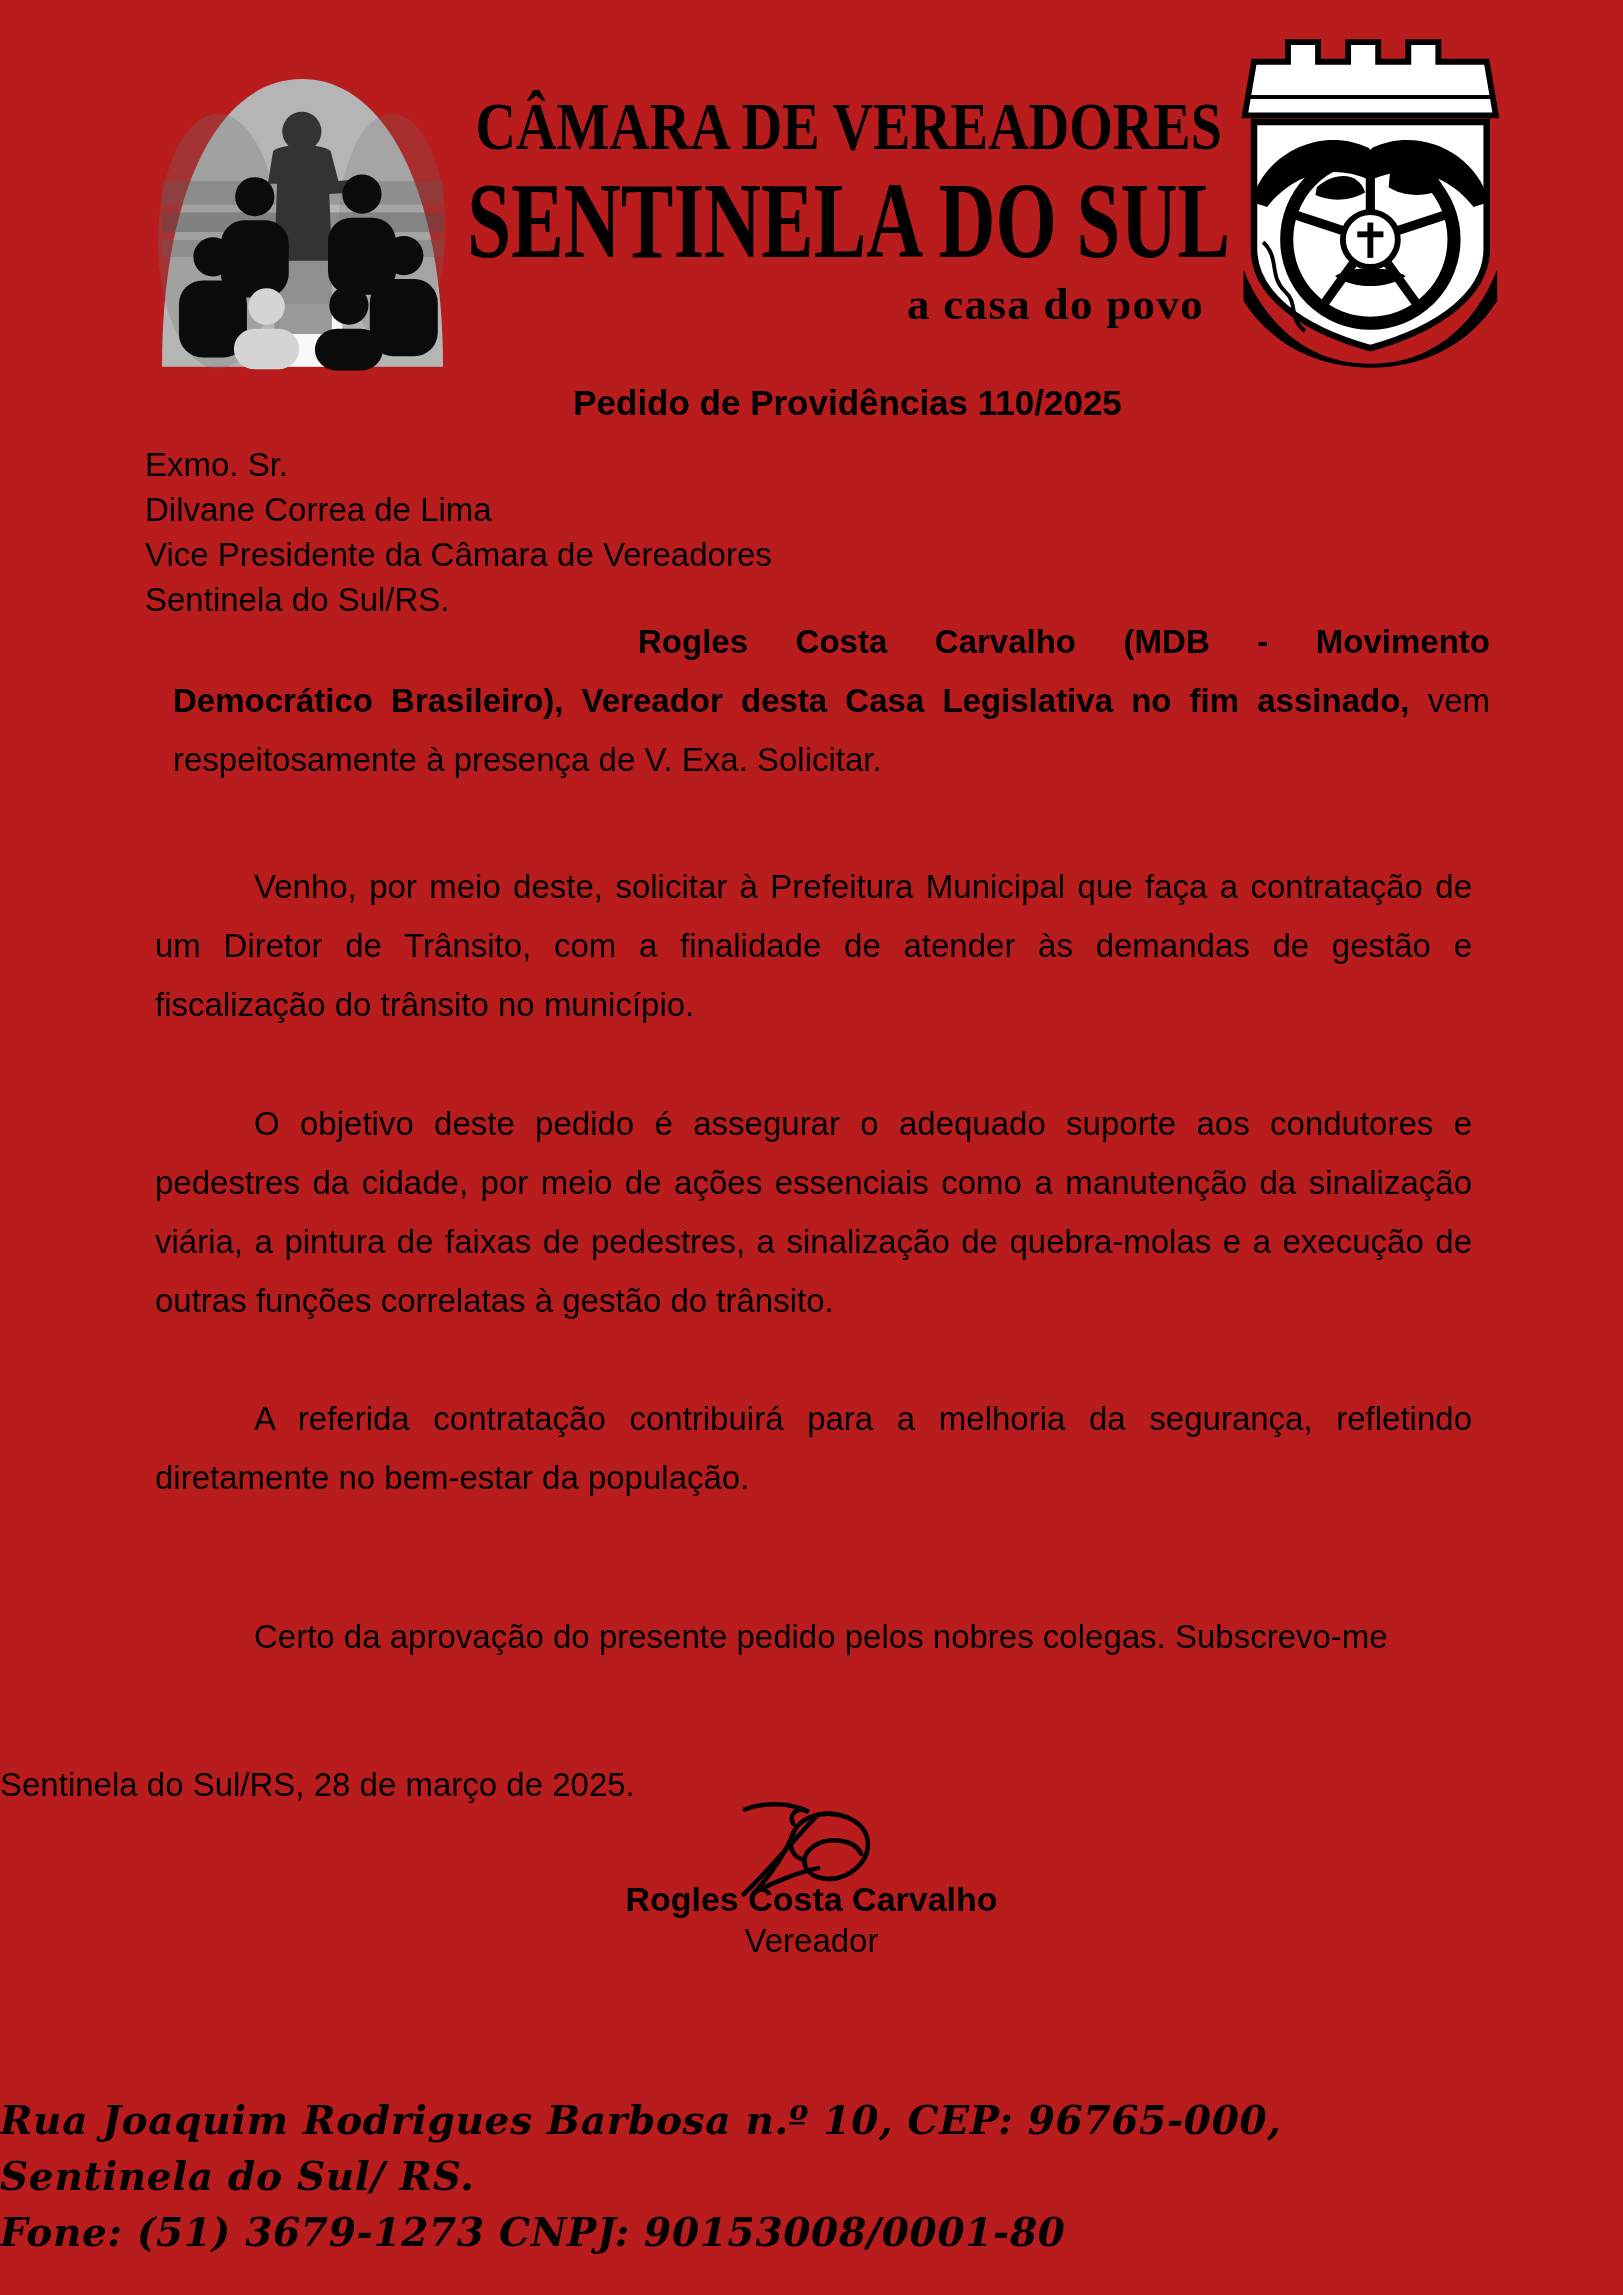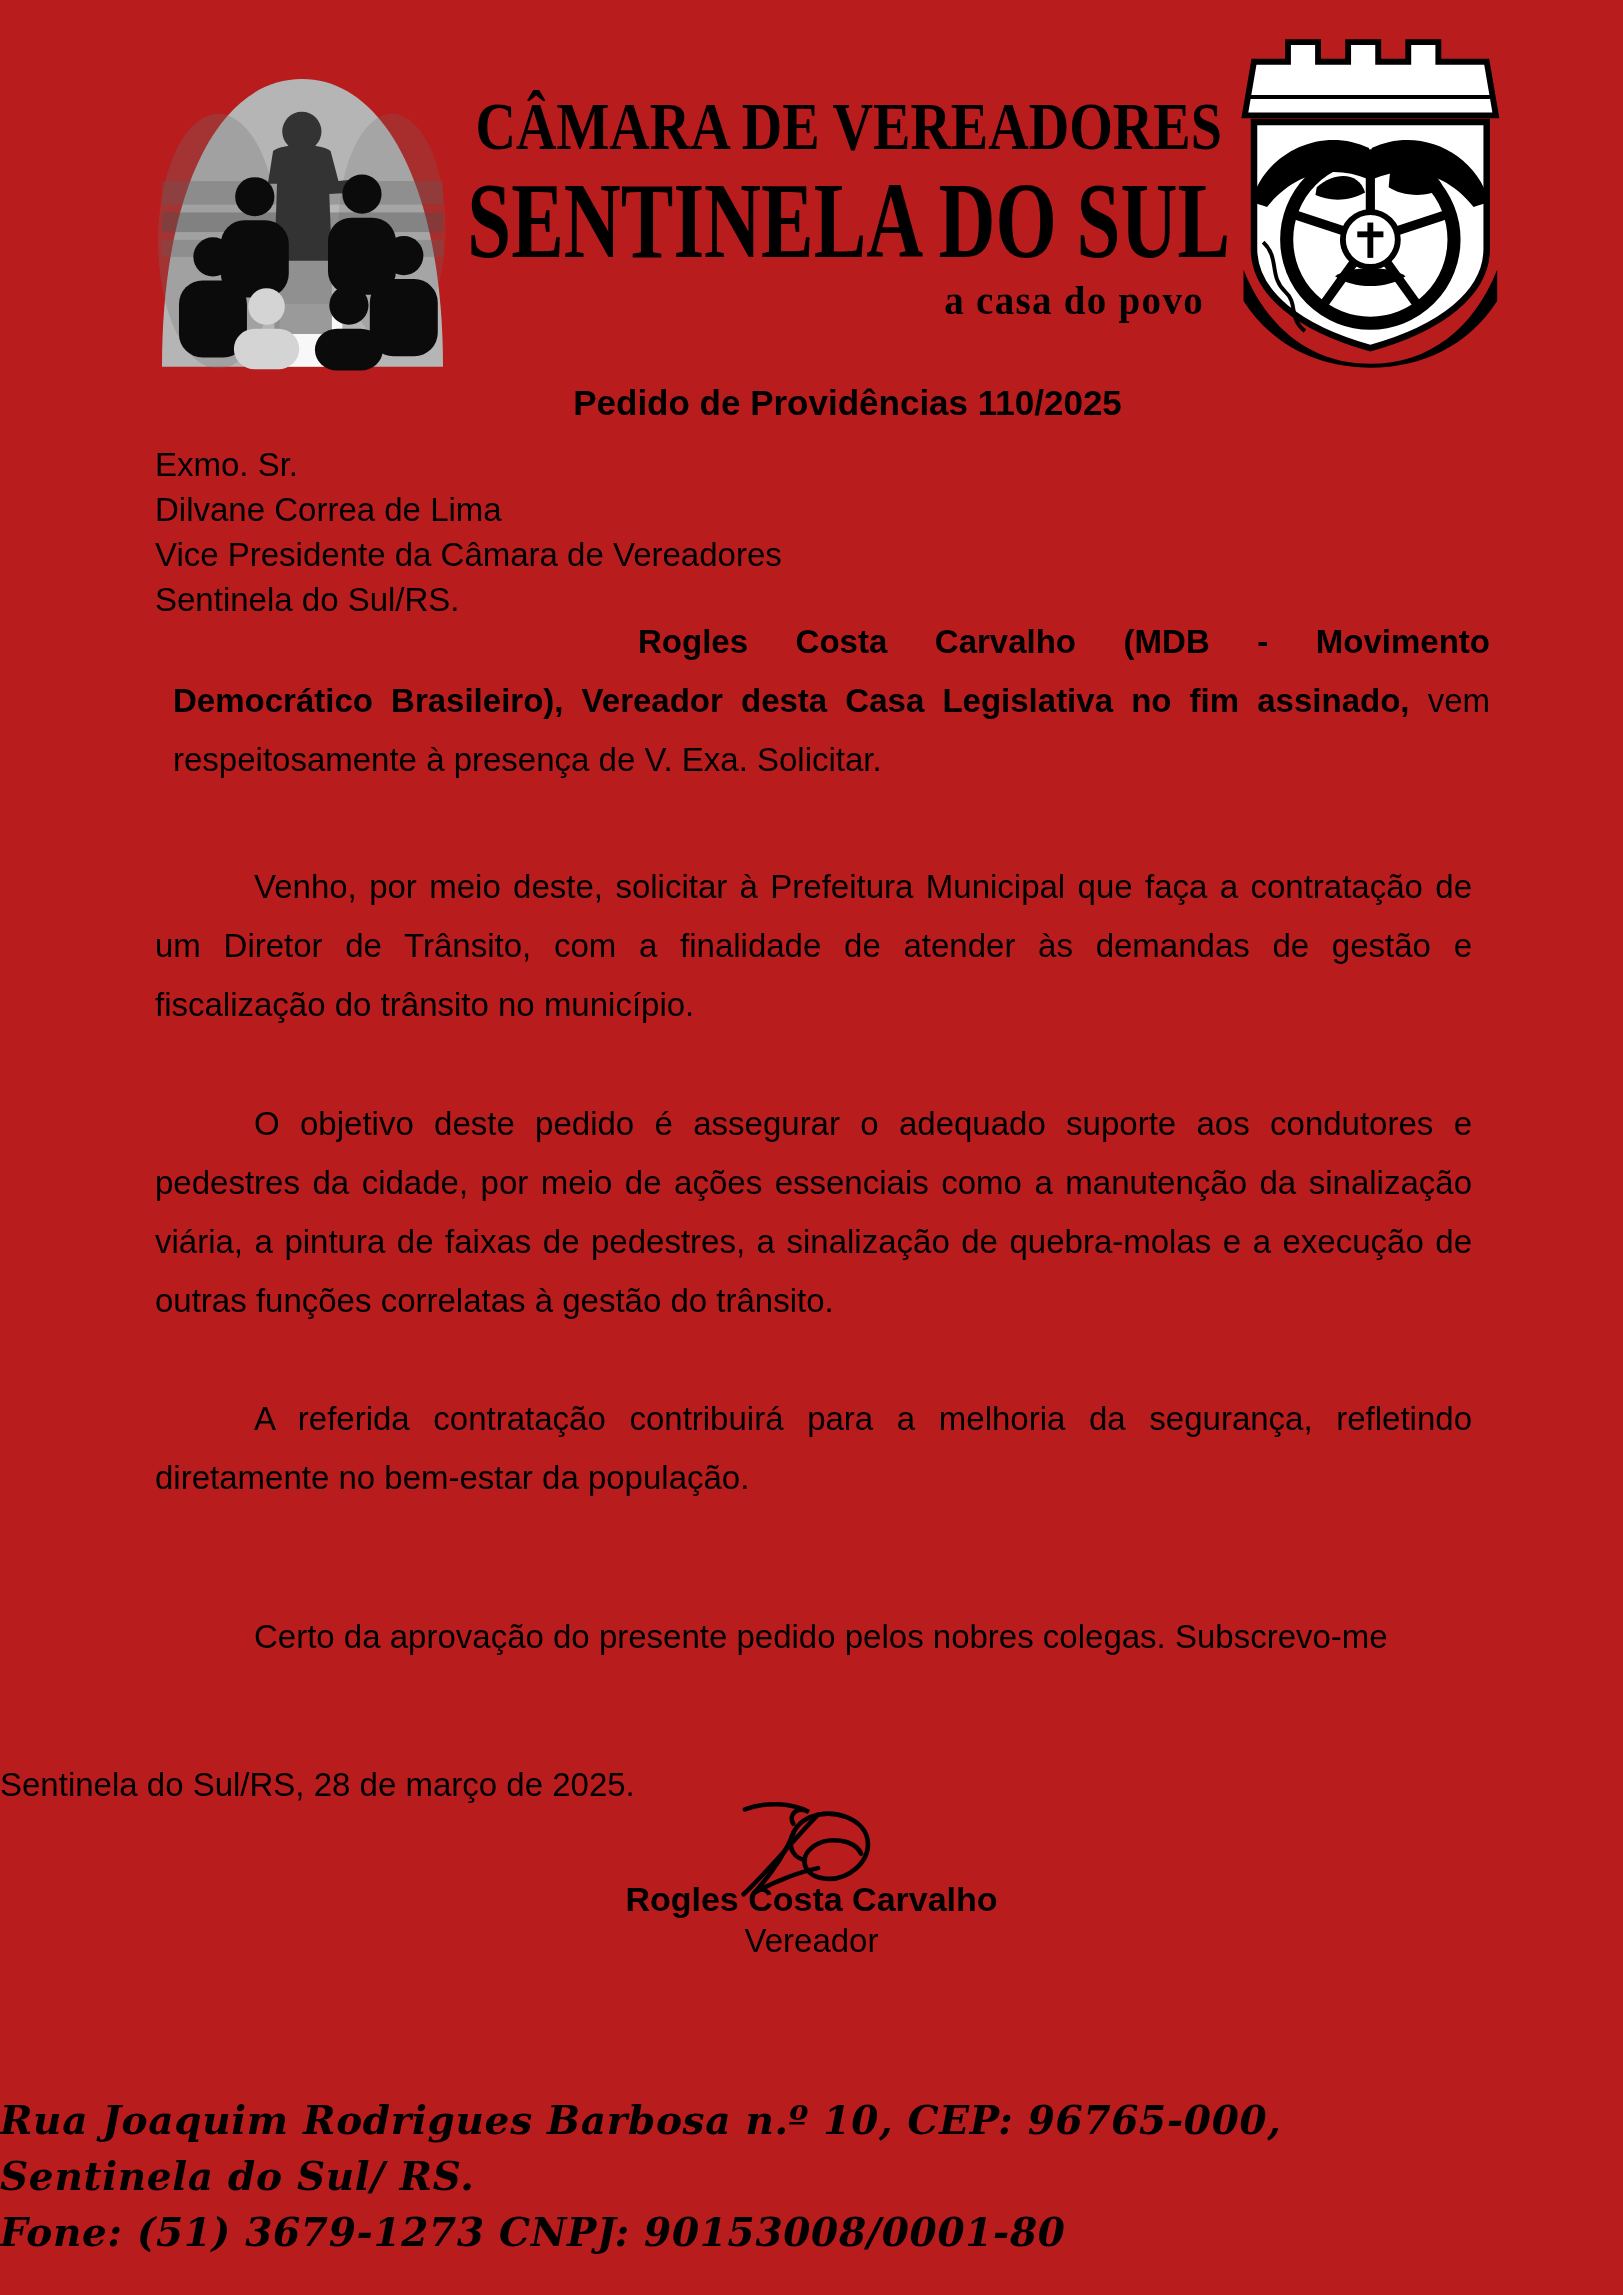--- a/index.html
+++ b/index.html
@@ -16,29 +16,29 @@
   
   .logo-left{left:145px;top:45px;width:315px;height:327px;}
   .crest{left:1225px;top:33px;width:292px;height:336px;}
   .org-svg{left:458px;width:782px;overflow:visible;}
   .org1{top:90px;height:73px;}
   .org2{top:164px;height:111px;}
   .tagline{
     left:458px;top:278px;width:746px;
     text-align:right;
     font-family:"Liberation Serif",serif;
-    font-weight:bold;font-size:39px;letter-spacing:1.3px;
+    font-weight:bold;font-size:45px;letter-spacing:1.3px;
   }
   
   .doc-title{
     left:0;top:383px;width:1623px;
     text-align:center;font-weight:bold;font-size:35px;padding-left:36px;
   }
   .addressee{
-    left:155px;top:442px;width:1047px;
+    left:145px;top:442px;width:1047px;
     font-size:33px;line-height:45px;
   }
   .para{
     left:155px;width:1317px;
     font-size:33px;line-height:59px;
     text-align:justify;
   }
   .p1{top:612px;text-indent:465px;margin-left:18px;}
   .p2{top:857px;text-indent:99px;}
   .p3{top:1094px;text-indent:99px;}

